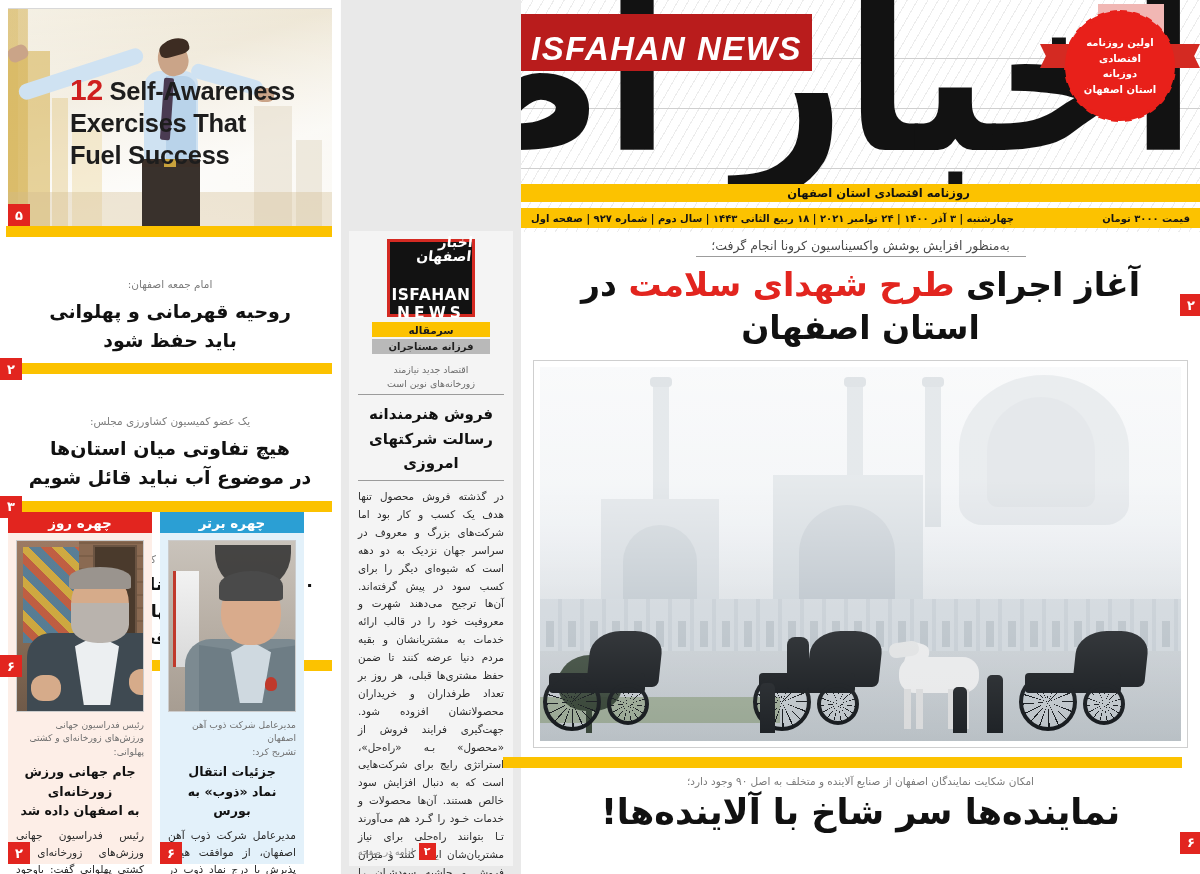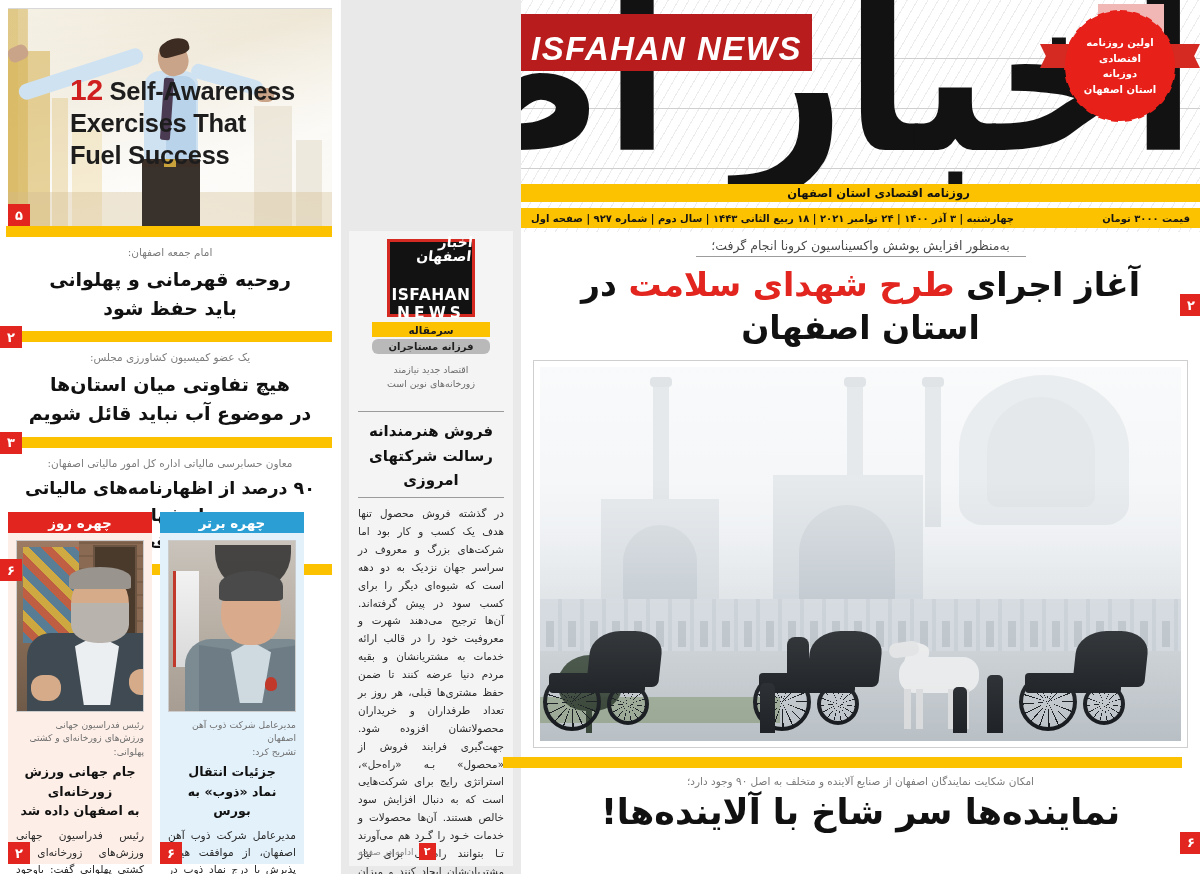--- a/index.html
+++ b/index.html
@@ -111,21 +111,21 @@
     font-weight: bold;
     font-size: 25.5px;
     line-height: 1.24;
     color: #1d1d1d;
     letter-spacing: -0.3px;
   }
   .promo .eng .num { color: #cf1f1f; font-size: 30px; }
   .promo-bar { margin: 0 8px; }
 
   
-  .hl { padding: 9px 18px 0 18px; }
+  .hl { padding: 9px 18px 0 18px; margin-top: 32px; }
   .hl h2 {
     text-align: center;
     font-size: 19px;
     font-weight: bold;
     color: #111;
     line-height: 1.52;
     margin-top: 5px;
     letter-spacing: -0.2px;
   }
   .hl-barwrap { position: relative; margin: 9px 8px 0 8px; }
@@ -227,24 +227,24 @@
   .logo-box .en1 { color:#ffffff; font-size: 15.5px; font-weight: bold; letter-spacing: .5px; line-height: 1.15; direction: ltr; margin-top: 24px; }
   .logo-box .en2 { color:#fff; font-size: 15.5px; font-weight: bold; letter-spacing: 4px; line-height: 1.15; direction: ltr; }
   .ed-sar {
     background: #fcc200; margin: 5px 14px 0 14px; height: 15px;
     display:flex; align-items:center; justify-content:center;
     font-size: 10.5px; font-weight: bold; color:#1a1a1a; letter-spacing: 2px;
   }
   .ed-author {
     background: #b9b9b9; margin: 2px 14px 0 14px; height: 15px;
     display:flex; align-items:center; justify-content:center;
-    font-size: 10px; font-weight: bold; color:#1f1f1f;border-radius:6px;
+    font-size: 10px; font-weight: bold; color:#1f1f1f;
   }
   .ed-kicker { margin-top: 9px; font-size: 9.4px; color:#6b6b6b; text-align:center;
-    line-height:1.5; border-bottom:1px solid #9b9b9b; padding-bottom:20px; }
+    line-height:1.5; border-bottom:1px solid #9b9b9b; padding-bottom:3px; }
   .ed-title { margin-top: 7px; font-size: 15px; font-weight: bold; text-align:center;
     line-height:1.62; color:#111; border-bottom:1px solid #9b9b9b; padding-bottom:5px;}
   .ed-text { margin-top: 7px; font-size: 10.4px; line-height: 1.72; text-align: justify; color:#2b2b2b; }
   .ed-more {
     position:absolute; bottom: 6px; right: 9px; left: 9px;
     display:flex; flex-direction: row-reverse; align-items:center; gap:5px;
   }
   .ed-more .lbl { font-size: 9px; color: #8a8a8a; }
   .ed-more .bg { width:17px;height:17px;background:#e2251f;color:#fff;font-size:11px;font-weight:bold;
     display:flex;align-items:center;justify-content:center; }

